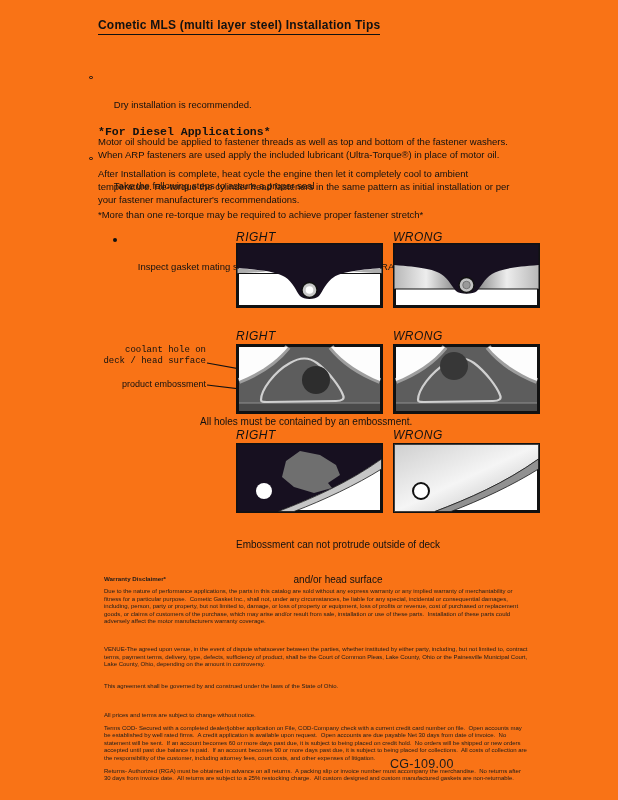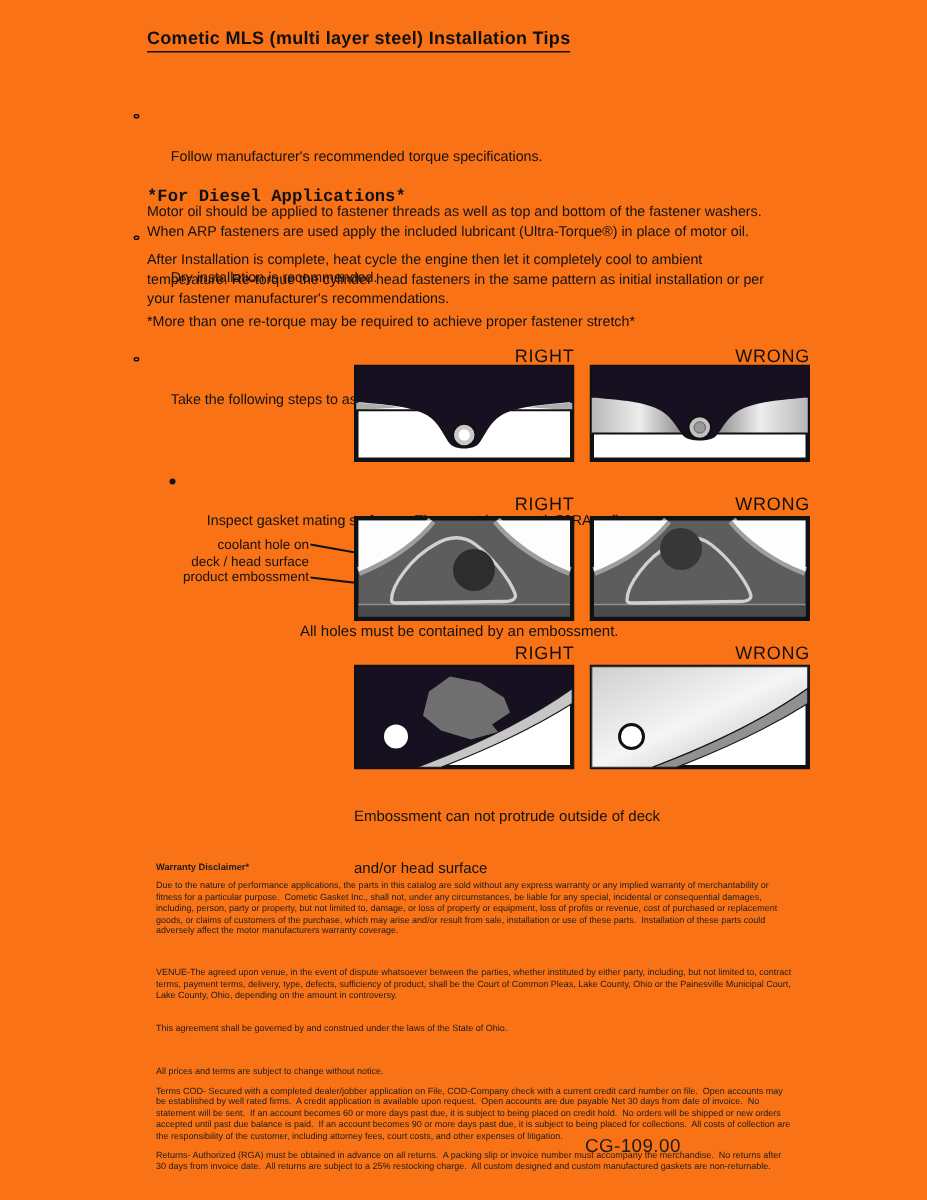--- a/index.html
+++ b/index.html
@@ -12,21 +12,21 @@
 
   .bullets { position:absolute; left:88px; top:44px; width:446px; font-size:9.5px; line-height:13.5px; white-space:pre-wrap; }
   .b { position:relative; padding-left:10px; }
   .b .mk { position:absolute; left:1px; top:4.5px; width:3.5px; height:3.5px; border:1px solid #111; border-radius:50%; background:transparent; }
   .b.sub { margin-left:24px; }
   .b.sub .mk { width:4px; height:4px; background:#111; border:none; top:5px; }
 
   .h2 { position:absolute; left:98px; font-size:11.5px; font-weight:bold; }
   .para { position:absolute; left:98px; width:424px; font-size:9.5px; line-height:13px; white-space:pre-wrap; }
 
-  .dlabel { position:absolute; width:147px; text-align:right; font-size:12px; letter-spacing:.5px; color:#111; }
+  .dlabel { position:absolute; width:147px; text-align:left; font-size:12px; letter-spacing:.5px; color:#111;font-style:italic; }
   .dbox { position:absolute; width:147px; }
   .dbox svg { display:block; }
   .dcap { position:absolute; font-size:10px; line-height:11.5px; color:#111; white-space:pre-wrap; }
   .sidelabel { position:absolute; left:98px; width:108px; text-align:right; font-size:9px; line-height:11px; color:#111; }
   .leader-overlay { position:absolute; left:205px; top:358px; pointer-events:none; }
 
   .disc { position:absolute; left:104px; top:575px; width:424px; font-size:6px; line-height:7.4px; color:#1c1c1c; }
   .disc .dp { margin-bottom:6px; white-space:pre-wrap; }
   .disc .dh { font-weight:bold; margin-bottom:6px; font-size:6.2px; }
   .footer { position:absolute; left:390px; top:757px; font-size:12.5px; letter-spacing:.3px; color:#1c1c1c; }
@@ -34,24 +34,20 @@
 </head>
 <body>
 
 <div class="page">
 
   <div class="title">
     <span class="t-inner">Cometic MLS (multi layer steel) Installation Tips</span>
   </div>
 
   <div class="bullets">
-    <div class="b">
-      <span class="mk"></span>
-      <span>Follow manufacturer's recommended torque specifications.</span>
-    </div>
     <div class="b">
       <span class="mk"></span>
       <span>Dry installation is recommended.</span>
     </div>
     <div class="b">
       <span class="mk"></span>
       <span>Take the following steps to assure a proper seal</span>
     </div>
     <div class="b sub">
       <span class="mk"></span>
@@ -97,21 +93,21 @@
       <path d="M1.5,1.5 H145.5 V22 C120,24 107,26 99,31 C91,36 88,44 84,48 C80,51.5 67,51.5 63,48 C59,44 56,36 48,31 C40,26 27,24 1.5,22 Z" fill="#171020"></path>
       <circle cx="73.5" cy="42" r="7.5" fill="#c2c2c2" stroke="#111" stroke-width="1.3"></circle>
       <circle cx="73.5" cy="42" r="3.8" fill="#9a9a9a" stroke="#555" stroke-width="0.6"></circle>
     </svg>
   </div>
 
 
   <div class="dlabel" style="left:236px; top:329px;">RIGHT</div>
   <div class="dlabel" style="left:393px; top:329px;">WRONG</div>
 
-  <div class="sidelabel" style="top:358px;">
+  <div class="sidelabel" style="top:345px;font-family:Liberation Mono, monospace;">
     <div>coolant hole on</div>
     <div>deck / head surface</div>
   </div>
   <div class="sidelabel" style="top:379px;">product embossment</div>
 
   <svg class="leader-overlay" width="102" height="42" viewBox="0 0 102 42">
     <line x1="2" y1="5" x2="97" y2="22" stroke="#111" stroke-width="1.2"></line>
     <line x1="2" y1="27" x2="78" y2="36" stroke="#111" stroke-width="1.2"></line>
   </svg>
 
@@ -167,21 +163,21 @@
             <stop offset="1" stop-color="#b5b5b5"></stop>
         </linearGradient>
       </defs>
       <rect x="1.5" y="1.5" width="144" height="67" fill="#ffffff" stroke="#111" stroke-width="3"></rect>
       <path d="M1.5,1.5 H145.5 V16 C112,40 75,56 42,68.5 L1.5,68.5 Z" fill="url(#g3)" stroke="#333" stroke-width="0.8"></path>
       <path d="M145.5,16 C112,40 75,56 42,68.5 L58,68.5 C88,57 120,42 145.5,26 Z" fill="#919191" stroke="#1a1a1a" stroke-width="0.8"></path>
       <circle cx="28" cy="48" r="8" fill="#ffffff" stroke="#111" stroke-width="2"></circle>
     </svg>
   </div>
 
-  <div class="dcap" style="left:236px; top:516px;">
+  <div class="dcap" style="left:236px; top:516px;text-align:center;">
     <div>Embossment can not protrude outside of deck</div>
     <div>and/or head surface</div>
   </div>
 
   <div class="disc">
     <div class="dh">Warranty Disclaimer*</div>
     <div class="dp">Due to the nature of performance applications, the parts in this catalog are sold without any express warranty or any implied warranty of merchantability or fitness for a particular purpose.  Cometic Gasket Inc., shall not, under any circumstances, be liable for any special, incidental or consequential damages, including, person, party or property, but not limited to, damage, or loss of property or equipment, loss of profits or revenue, cost of purchased or replacement goods, or claims of customers of the purchase, which may arise and/or result from sale, installation or use of these parts.  Installation of these parts could adversely affect the motor manufacturers warranty coverage.</div>
     <div class="dp">
       <div>VENUE-The agreed upon venue, in the event of dispute whatsoever between the parties, whether instituted by either party, including, but not limited to, contract terms, payment terms, delivery, type, defects, sufficiency of product, shall be the Court of Common Pleas, Lake County, Ohio or the Painesville Municipal Court, Lake County, Ohio, depending on the amount in controversy.</div>
       <div>This agreement shall be governed by and construed under the laws of the State of Ohio.</div>

